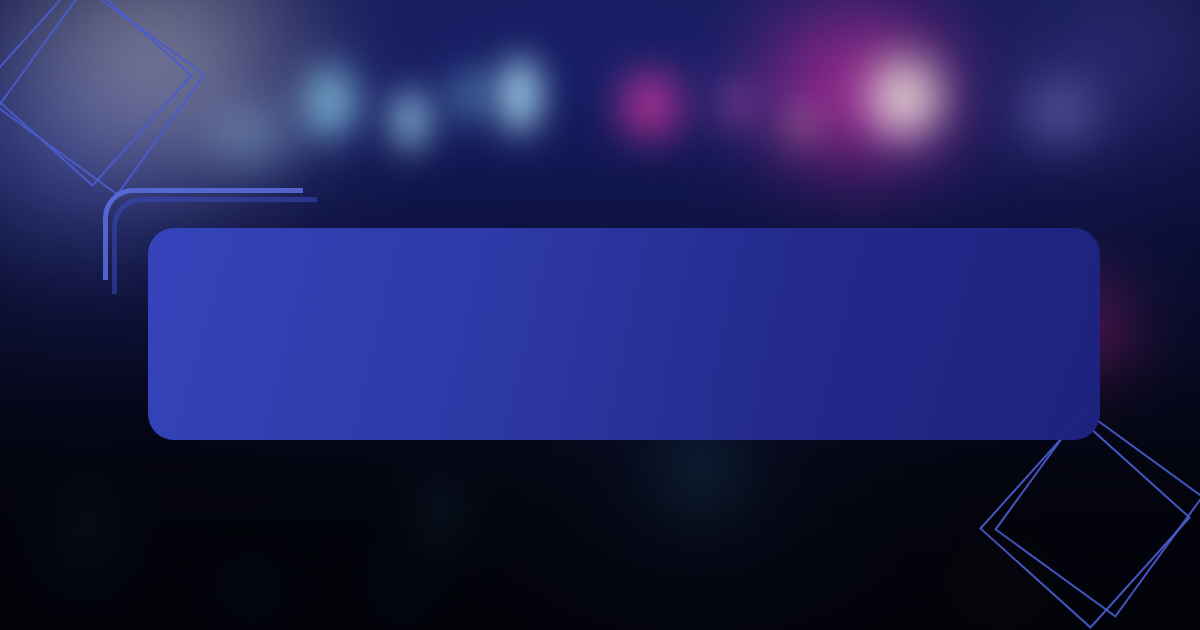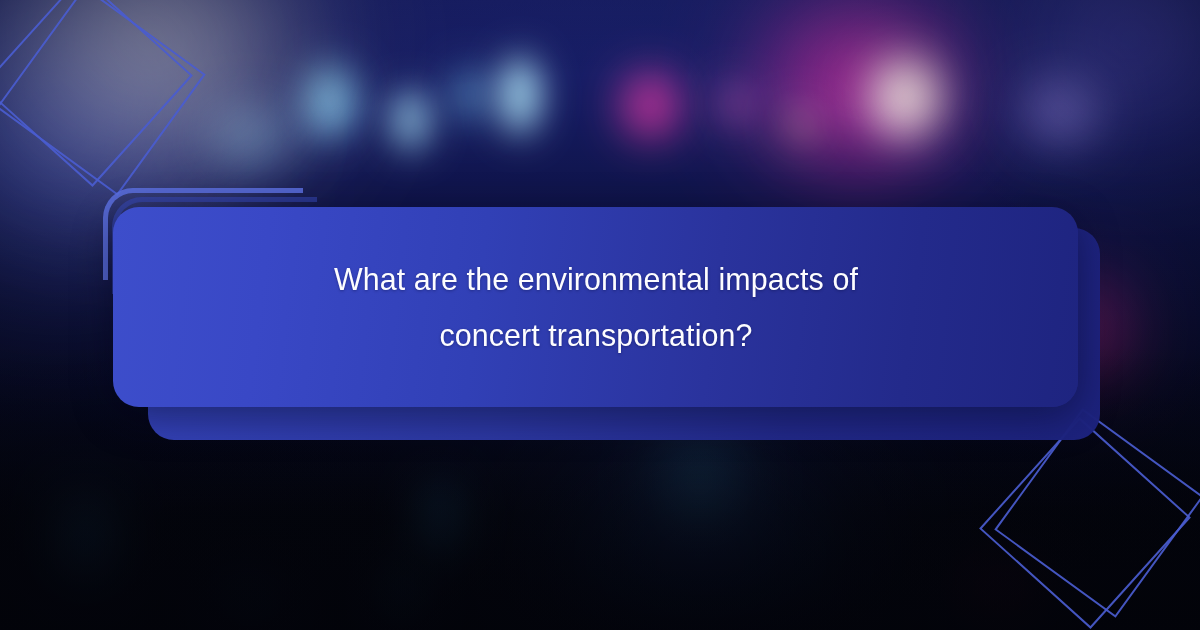--- a/index.html
+++ b/index.html
@@ -159,18 +159,14 @@
 
   <div class="deco-group" id="deco-br">
       <div class="deco-sq" style="left: 1010px; top: 448px; width: 150px; height: 150px; transform: rotate(42deg); border-color: rgb(74, 92, 207);"></div>
       <div class="deco-sq" style="left: 1024px; top: 438px; width: 150px; height: 150px; transform: rotate(36deg); border-color: rgb(74, 92, 207);"></div>
     </div>
 
   <div class="bracket"></div>
 
   <div class="card-back"></div>
 
-  <div class="card-front">
-    <div class="question">What are the environmental impacts of
-concert transportation?</div>
-  </div>
 
 </div>
 
 </body></html>

